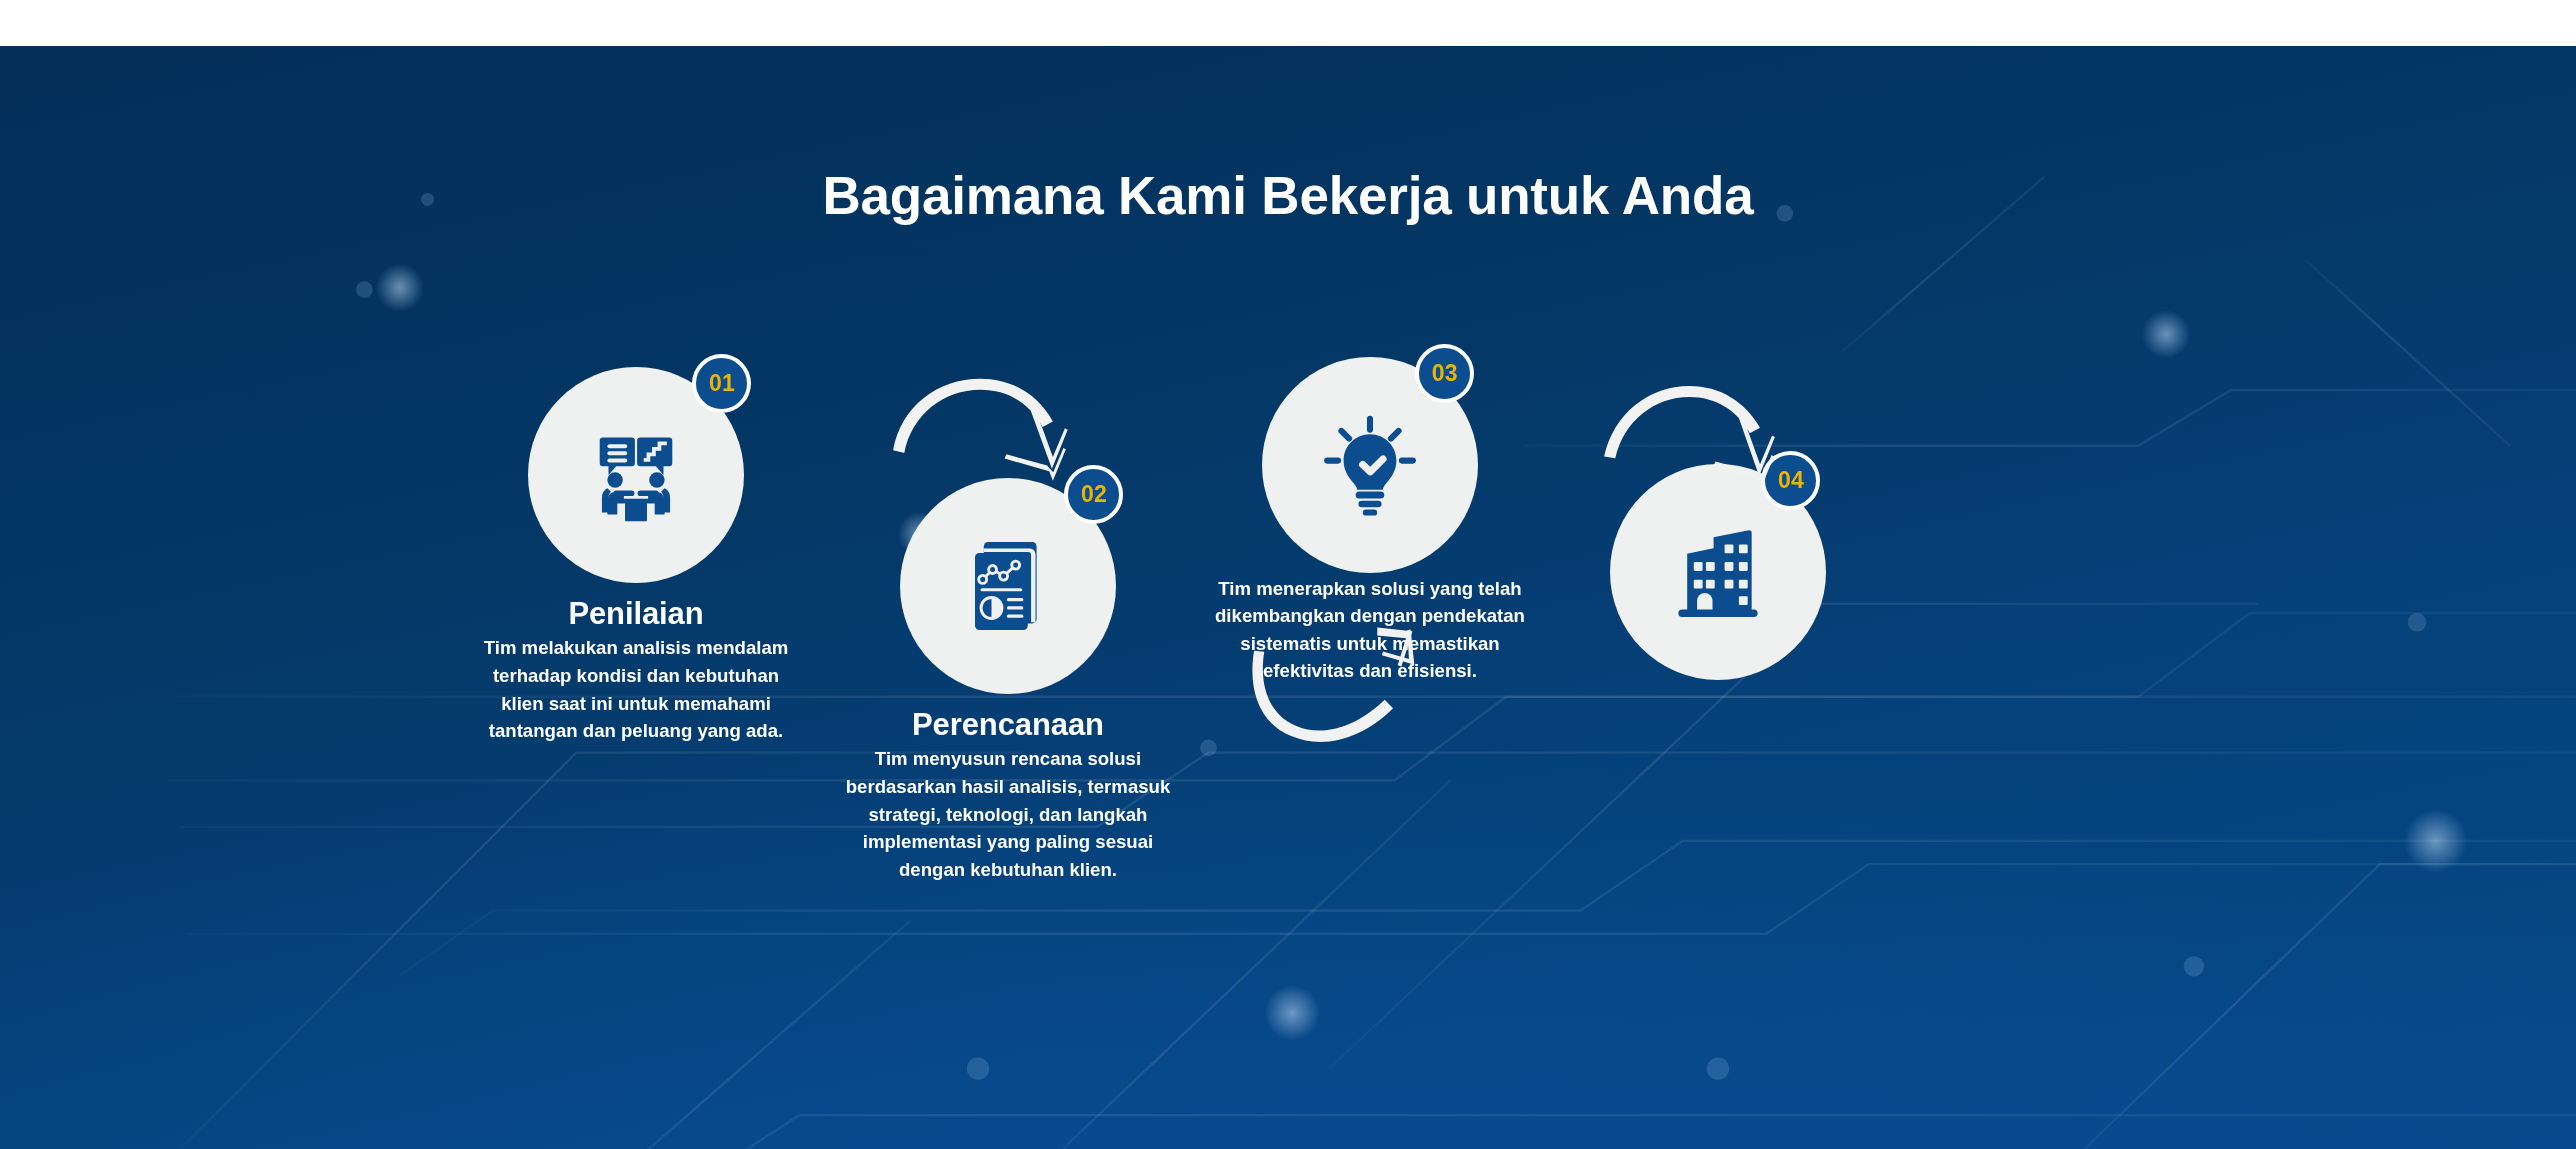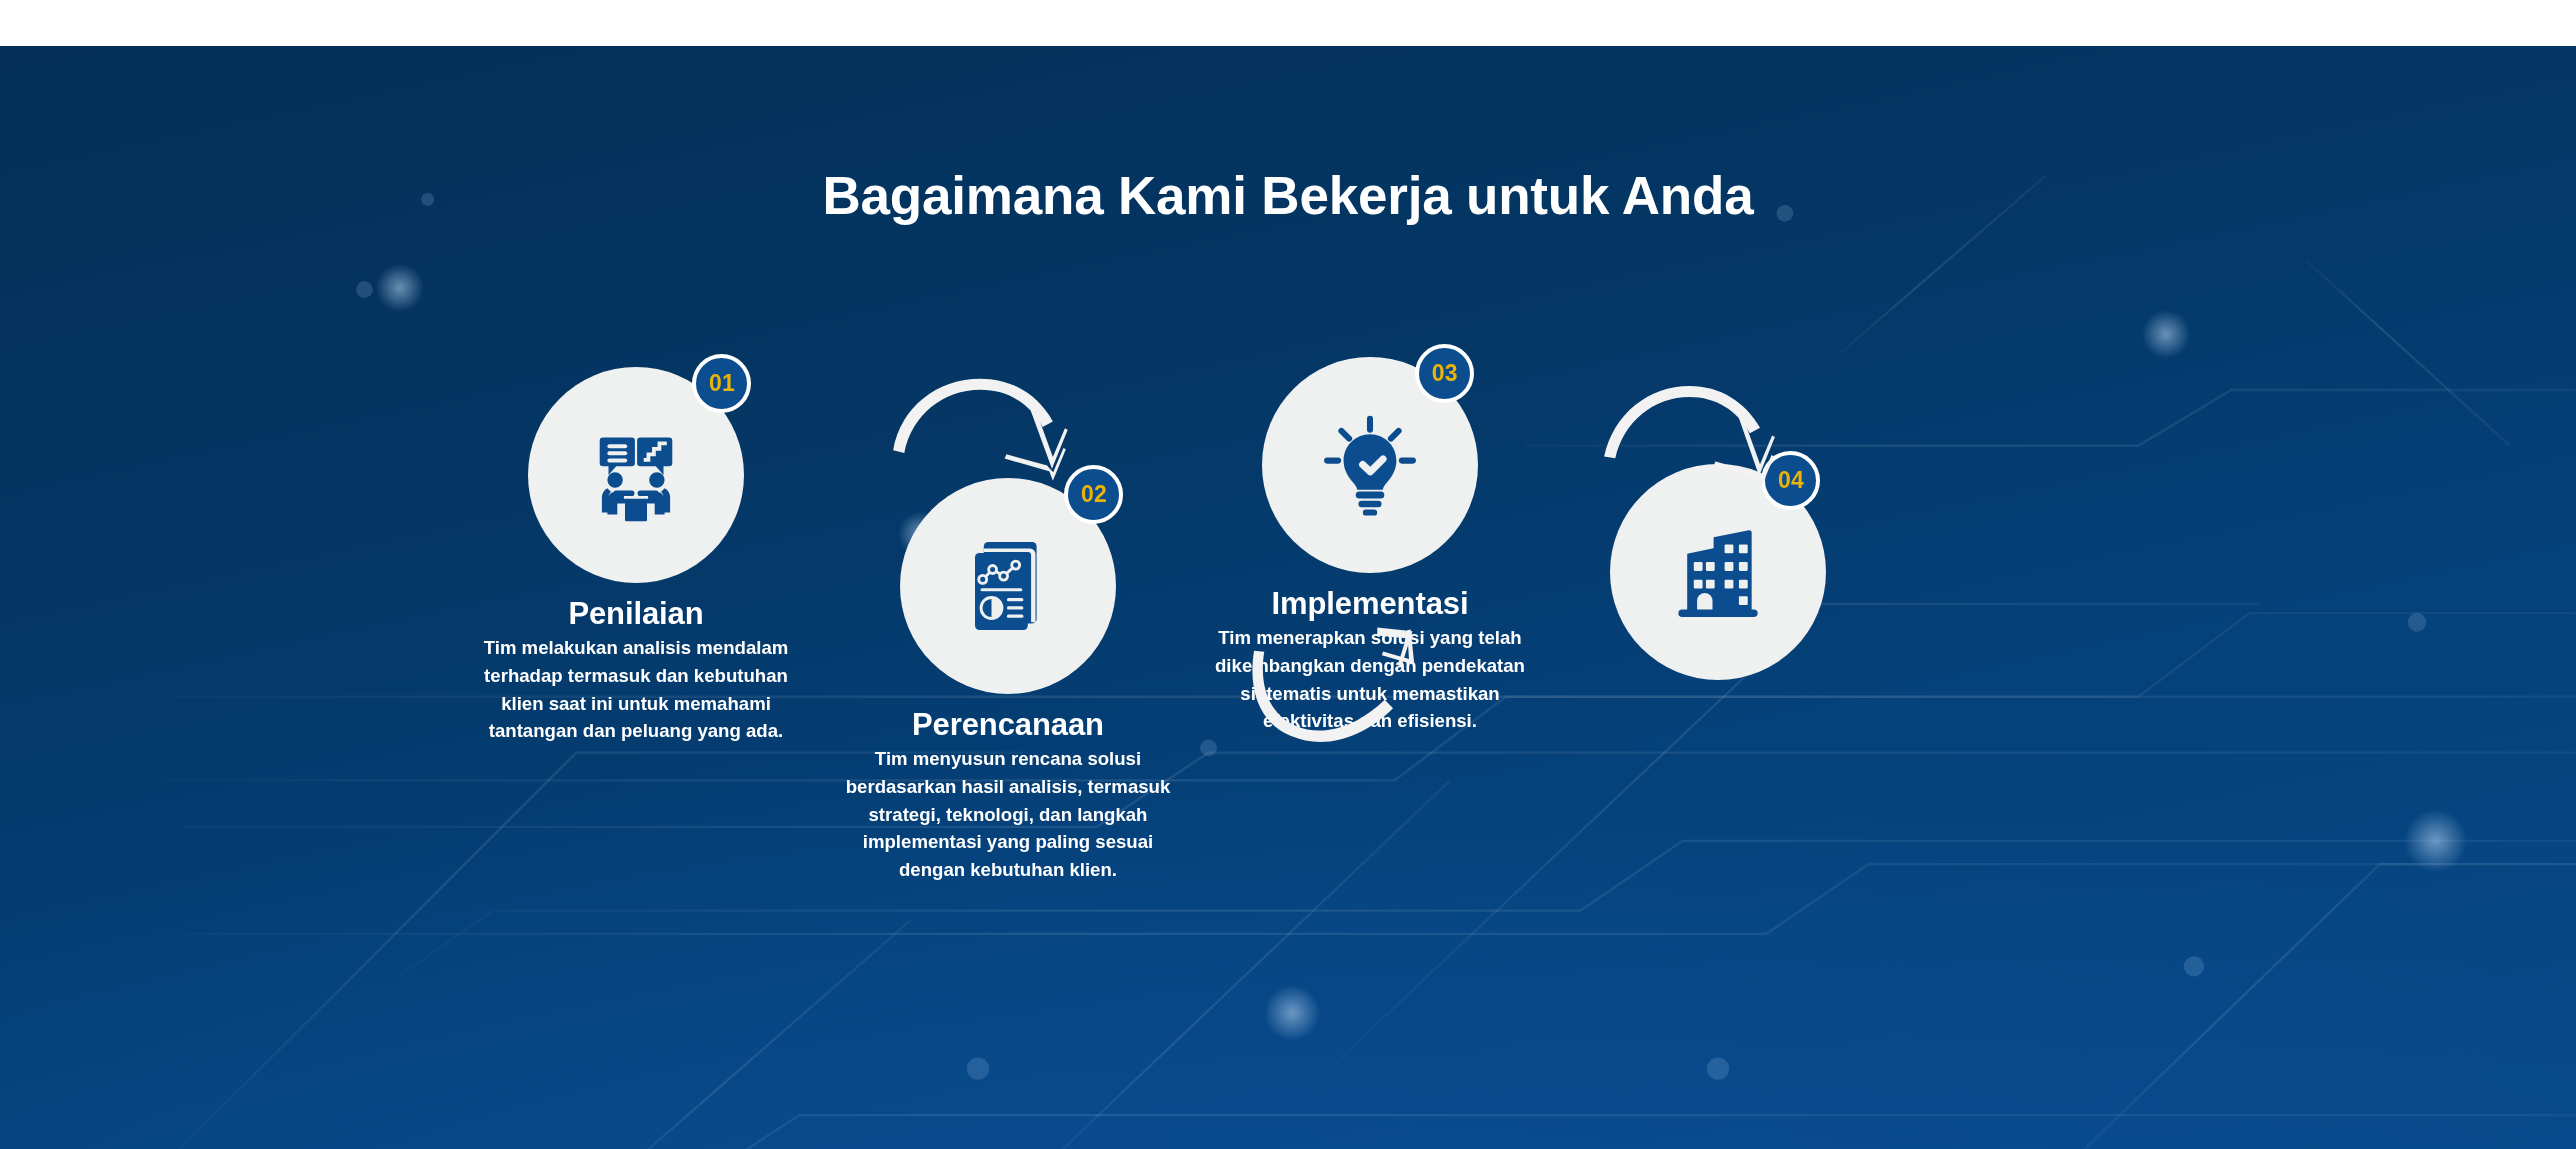--- a/index.html
+++ b/index.html
@@ -203,21 +203,21 @@
           <path d="M72 66c2.4 1.4 4 4 4 7v13h-9V74l-6-1.6V66z"></path>
           <path d="M32 64h14a2.6 2.6 0 0 1 0 5.2H32a2.6 2.6 0 0 1 0-5.2z"></path>
           <path d="M68 64H54a2.6 2.6 0 0 0 0 5.2h14a2.6 2.6 0 0 0 0-5.2z"></path>
           <rect x="28" y="71.5" width="44" height="4.4" rx="1.4"></rect>
           <rect x="40" y="75" width="20" height="17" rx="1.2"></rect>
         </svg>
       </div>
       <div class="step-badge">01</div>
     </div>
     <div class="step-title">Penilaian</div>
-    <div class="step-desc">Tim melakukan analisis mendalam terhadap termasuk dan kebutuhan klien saat ini untuk memahami tantangan dan peluang yang ada.</div>
+    <div class="step-desc">Tim melakukan analisis mendalam terhadap kondisi dan kebutuhan klien saat ini untuk memahami tantangan dan peluang yang ada.</div>
   </div>
 
   <div class="step" id="step-2">
     <div class="step-circle-wrap">
       <div class="step-circle">
         <svg class="step-icon" viewBox="0 0 100 100" fill="#0b4d8f">
           <path d="M32 10h40a4 4 0 0 1 4 4v66a4 4 0 0 1-4 4H32a4 4 0 0 1-4-4V14a4 4 0 0 1 4-4z"></path>
           <path fill="#eff0f0" d="M28 16h42a5 5 0 0 1 5 5v62h-4V22a3 3 0 0 0-3-3H28z"></path>
           <path d="M24 20h40a4 4 0 0 1 4 4v62a4 4 0 0 1-4 4H24a4 4 0 0 1-4-4V24a4 4 0 0 1 4-4z"></path>
           <g fill="none" stroke="#eff0f0" stroke-width="2.6" stroke-linecap="round" stroke-linejoin="round">
@@ -261,21 +261,20 @@
           </g>
           <path d="M50 22c-13.3 0-24 10.7-24 24 0 9 4.6 15.4 8.6 20 2.3 2.6 3.4 4.6 3.8 6.4h23.2c.4-1.8 1.5-3.8 3.8-6.4 4-4.6 8.6-11 8.6-20 0-13.3-10.7-24-24-24z"></path>
           <path fill="#eff0f0" d="M41 47.5a3.2 3.2 0 0 1 4.6-.3l4.6 4.3 9.4-9.2a3.2 3.2 0 1 1 4.5 4.6L52.6 58.4a3.4 3.4 0 0 1-4.7 0l-6.8-6.3a3.2 3.2 0 0 1-.1-4.6z"></path>
           <rect x="37" y="74" width="26" height="6.5" rx="3.2"></rect>
           <rect x="39.5" y="82.5" width="21" height="6" rx="3"></rect>
           <rect x="43.5" y="90.5" width="13" height="5.5" rx="2.7"></rect>
         </svg>
       </div>
       <div class="step-badge">03</div>
     </div>
-    <div class="step-title">Implementasi</div>
     <div class="step-desc">Tim menerapkan solusi yang telah dikembangkan dengan pendekatan sistematis untuk memastikan efektivitas dan efisiensi.</div>
   </div>
 
   <div class="step" id="step-4">
     <div class="step-circle-wrap">
       <div class="step-circle">
         <svg class="step-icon" viewBox="0 0 100 100" fill="#0b4d8f">
           <path d="M46 18.5 78 12a2.2 2.2 0 0 1 2.6 2.2V86H46z"></path>
           <path d="M22 33.5 48 28v58H22z"></path>
           <rect x="14" y="84" width="72" height="7" rx="3.4"></rect>

